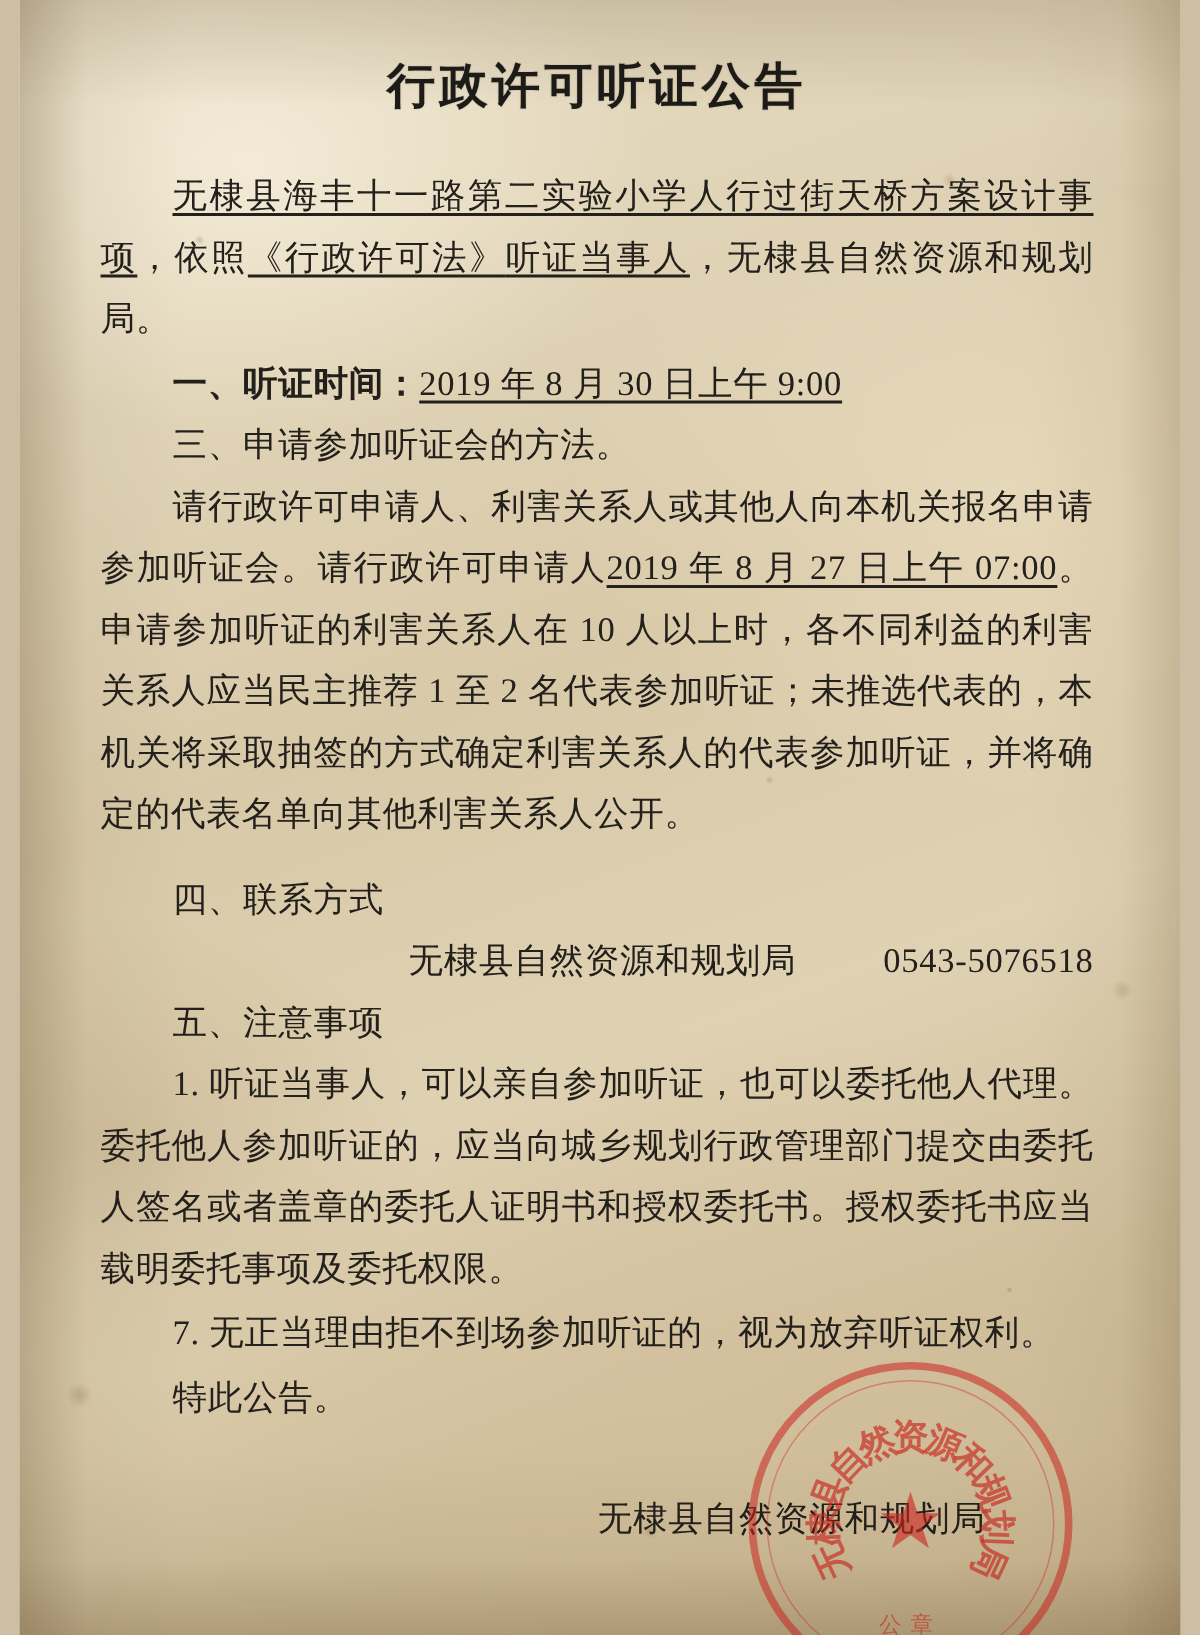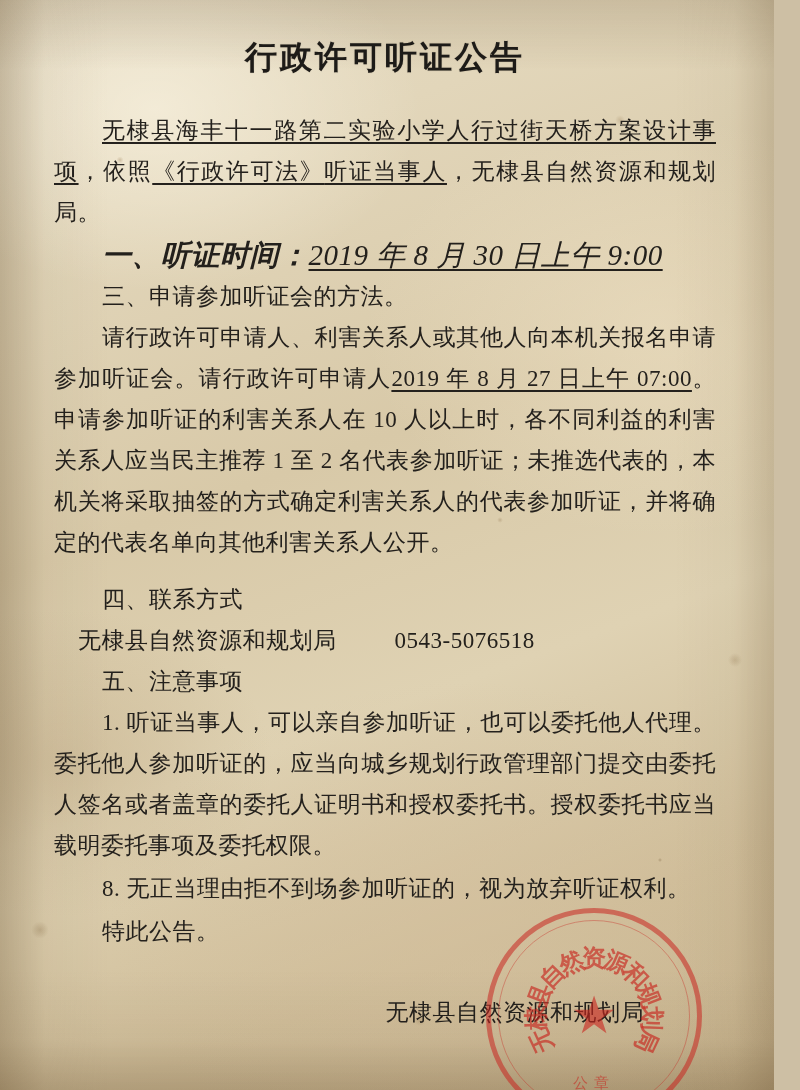--- a/index.html
+++ b/index.html
@@ -18,20 +18,21 @@
     position: relative;
     width: 774px;
     height: 1090px;
     overflow: hidden;
     background:
       radial-gradient(ellipse 380px 260px at 20% 10%, rgba(255,250,235,0.55), rgba(255,250,235,0) 70%),
       radial-gradient(ellipse 420px 300px at 85% 30%, rgba(245,232,205,0.45), rgba(245,232,205,0) 70%),
       radial-gradient(ellipse 500px 340px at 60% 85%, rgba(212,192,158,0.55), rgba(212,192,158,0) 72%),
       radial-gradient(ellipse 300px 220px at 8% 70%, rgba(198,178,142,0.6), rgba(198,178,142,0) 70%),
       linear-gradient(160deg, #e6dcc4 0%, #e2d6ba 18%, #d8c9a8 42%, #dfd2b3 62%, #cfbd99 82%, #c6b28c 100%);
+    margin-left: 13px;
   }
 
   
   #page::before {
     content: "";
     position: absolute;
     inset: 0;
     pointer-events: none;
     background:
       radial-gradient(circle 5px at 120px 160px, rgba(150,120,80,0.30), rgba(150,120,80,0) 70%),
@@ -91,37 +92,37 @@
 
   .item-head {
     font-size: 23px;
     line-height: 41px;
     margin: 0;
     text-indent: 48px;
     font-weight: normal;
     letter-spacing: 0.5px;
   }
   .item-line {
-    font-size: 29px;
+    font-size: 23px;
     line-height: 41px;
     margin: 0;
     text-indent: 48px;
     letter-spacing: 0.5px;
-    font-style: italic;
   }
   .item-line .lbl { font-weight: bold; }
 
   .spacer-sm { height: 14px; }
 
   .contact-line {
     font-size: 23px;
     line-height: 41px;
     margin: 0;
     text-indent: 24px;
     letter-spacing: 0.5px;
+    text-align: right;
   }
   .contact-line .tel { margin-left: 58px; }
 
   .signature {
     margin-top: 40px;
     text-align: right;
     padding-right: 72px;
     position: relative;
     z-index: 4;
   }
@@ -206,21 +207,21 @@
     <div class="spacer-sm"></div>
 
     <p class="item-head"><span>四、</span><span>联系方式</span></p>
 
     <p class="contact-line"><span>无棣县自然资源和规划局</span><span class="tel">0543-5076518</span></p>
 
     <p class="item-head"><span>五、</span><span>注意事项</span></p>
 
     <p class="para indent">1. 听证当事人，可以亲自参加听证，也可以委托他人代理。委托他人参加听证的，应当向城乡规划行政管理部门提交由委托人签名或者盖章的委托人证明书和授权委托书。授权委托书应当载明委托事项及委托权限。</p>
 
-    <p class="para indent">8. 无正当理由拒不到场参加听证的，视为放弃听证权利。</p>
+    <p class="para indent">7. 无正当理由拒不到场参加听证的，视为放弃听证权利。</p>
 
     <p class="para indent">特此公告。</p>
 
     <div class="signature">
       <div>无棣县自然资源和规划局</div>
     </div>
 
   </div>
 
   <div class="seal">

